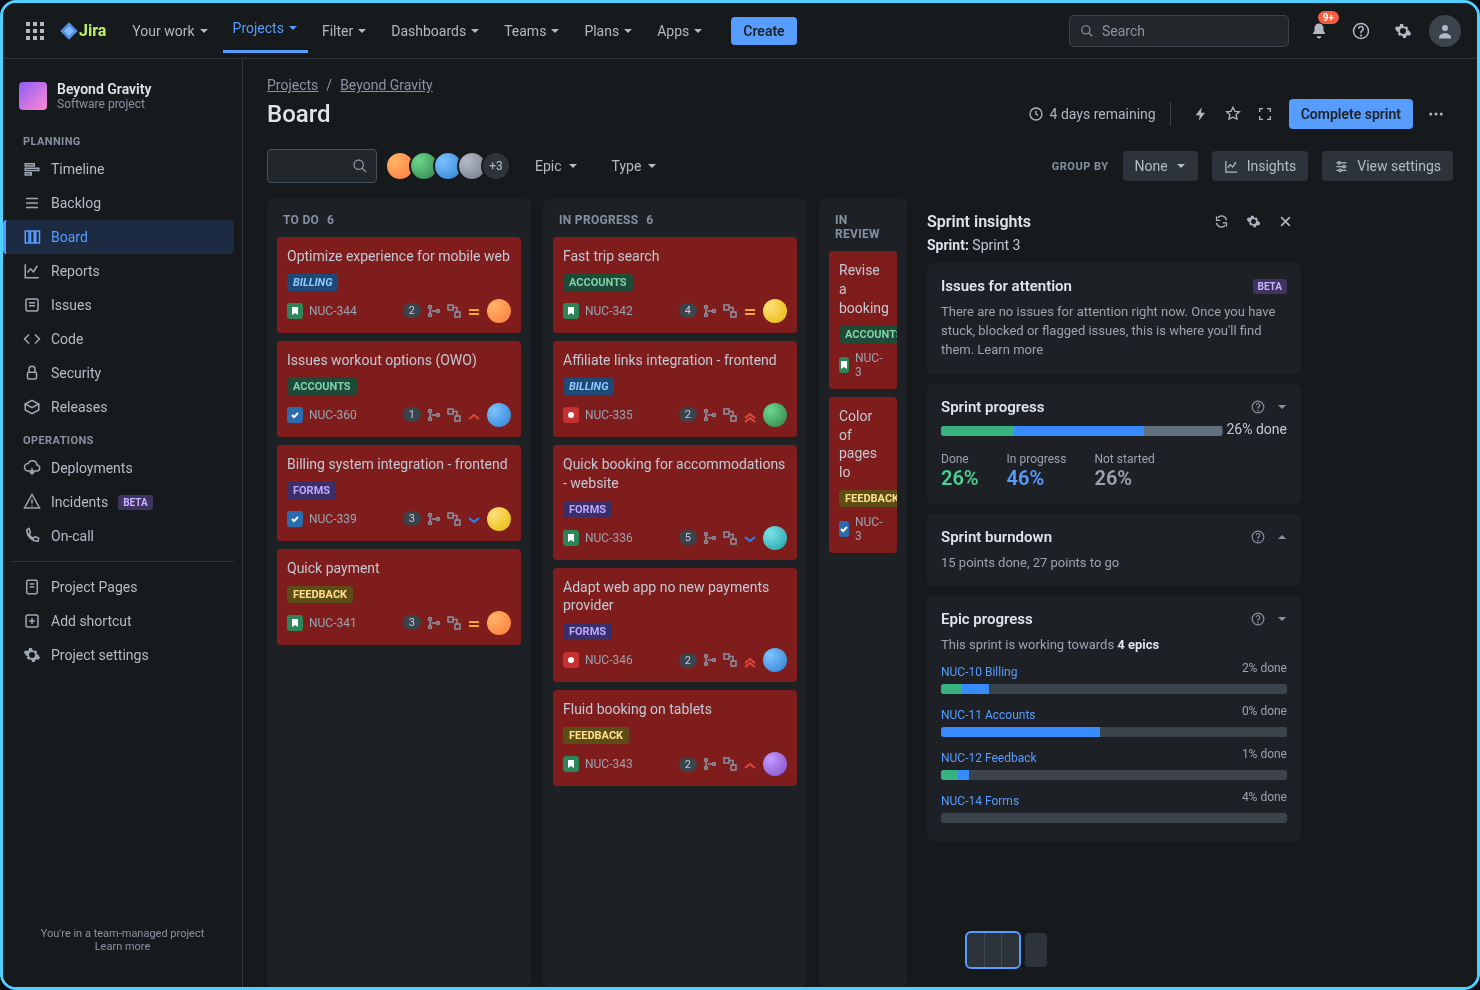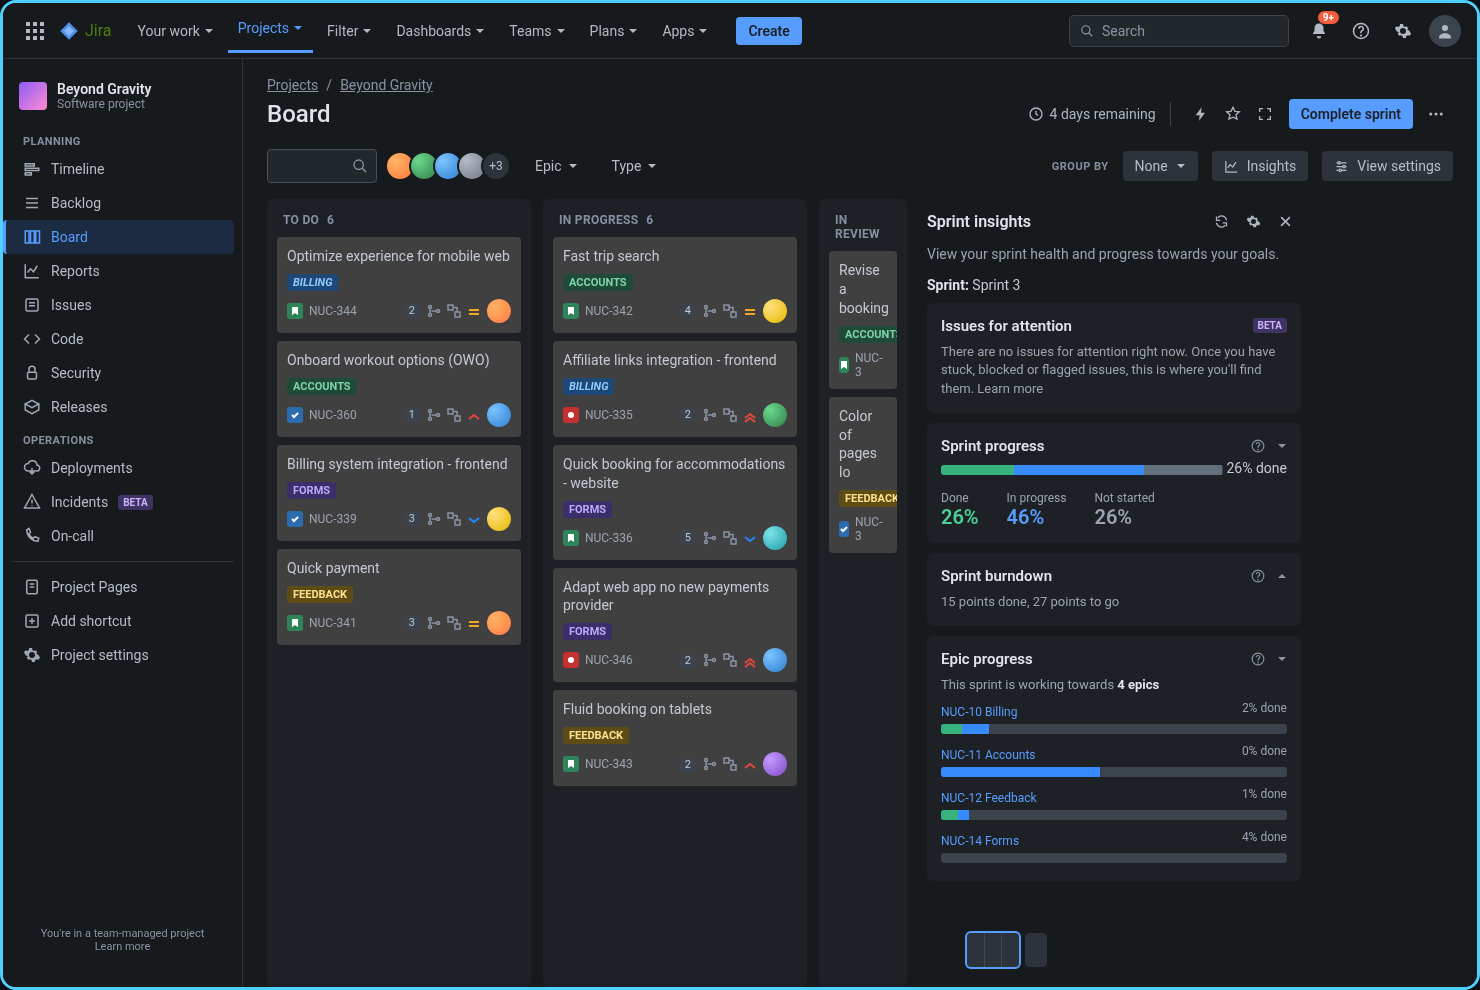--- a/index.html
+++ b/index.html
@@ -61,21 +61,21 @@
 .avatars .plus{ width:30px; height:30px; border-radius:50%; background:#2c333a; color:#b6bcc7; font-size:12px; display:flex; align-items:center; justify-content:center; margin-left:-6px; border:2px solid #161a1d;}
 .drop { color:#b6bcc7; font-size:14px; display:flex; align-items:center; gap:6px; padding:6px 10px; cursor:pointer; border-radius:4px;}
 .filters-row .grow{flex:1;}
 .grp-label { font-size:11px; font-weight:700; color:#8590a2; letter-spacing:0.5px; }
 .pill { background:#2c333a; padding:7px 12px; border-radius:4px; display:flex; align-items:center; gap:8px; color:#b6bcc7; font-size:14px; cursor:pointer; }
 
 
 .board-area { flex:1; display:flex; overflow:hidden; padding:0 0 0 24px; gap:12px; }
 .col { width:264px; flex-shrink:0; background:#1d2125; border-radius:6px; padding:10px; display:flex; flex-direction:column; gap:8px;}
 .col-head { font-size:12px; font-weight:700; color:#8590a2; letter-spacing:0.3px; padding:4px 6px 2px; display:flex; gap:8px;}
-.card { background:#404040; border-radius:4px; padding:10px; display:flex; flex-direction:column; gap:8px; cursor:pointer;}
+.card { background:#7f1d1d; border-radius:4px; padding:10px; display:flex; flex-direction:column; gap:8px; cursor:pointer;}
 .card .ct { color:#c3c9d4; font-size:14px; line-height:1.35; }
 .tag { font-size:11px; font-weight:700; padding:2px 6px; border-radius:3px; width:fit-content;}
 .tag.BILLING{background:#1e4976; color:#8fcaff;font-style:italic;}
 .tag.ACCOUNTS{background:#1f4a38; color:#7dd3a8;}
 .tag.FORMS{background:#3a2f69; color:#bda7ff;}
 .tag.FEEDBACK{background:#5d4c16; color:#ffe08a;}
 .card-foot { display:flex; align-items:center; gap:6px; }
 .issue-type { width:16px; height:16px; border-radius:3px; display:flex; align-items:center; justify-content:center;}
 .issue-type.story{background:#2f855a;}
 .issue-type.task{background:#2b6cb0;}
@@ -153,21 +153,21 @@
             <rect x="7" y="0" width="4" height="4"></rect>
             <rect x="14" y="0" width="4" height="4"></rect>
             <rect x="0" y="7" width="4" height="4"></rect>
             <rect x="7" y="7" width="4" height="4"></rect>
             <rect x="14" y="7" width="4" height="4"></rect>
             <rect x="0" y="14" width="4" height="4"></rect>
             <rect x="7" y="14" width="4" height="4"></rect>
             <rect x="14" y="14" width="4" height="4"></rect>
           </svg>
       </div>
-      <div style="display:flex;align-items:center;gap:6px;color:#4d7c0f;font-weight:400;cursor:pointer">
+      <div style="display:flex;align-items:center;color:#bef264;font-weight:700;cursor:pointer">
         <svg width="20" height="20" viewBox="0 0 32 32">
             <path fill="#579dff" d="M16 2 L30 16 L16 30 L2 16 Z" opacity="0.9"></path>
             <path fill="#85b8ff" d="M16 8 L24 16 L16 24 L8 16 Z"></path>
           </svg>
         <span>Jira</span>
       </div>
       <div class="nav-items" id="nav-items">
           <div class="nav-item">
             <span>Your work</span>
             <svg class="caret" viewBox="0 0 10 10" fill="currentColor">
@@ -539,21 +539,21 @@
                     <path d="M6 3.5h4v5"></path>
                   </svg>
                   <span class="priority"><svg viewBox="0 0 14 14">
                       <line x1="2" y1="5" x2="12" y2="5" stroke="#f5a623" stroke-width="2"></line>
                       <line x1="2" y1="9" x2="12" y2="9" stroke="#f5a623" stroke-width="2"></line>
                     </svg></span>
                   <span class="assignee orange"></span>
                 </div>
               </div>
               <div class="card">
-                <div class="ct">Onboard workout options (OWO)</div>
+                <div class="ct">Issues workout options (OWO)</div>
       <span class="tag ACCOUNTS">ACCOUNTS</span>
                 <div class="card-foot">
       <span class="issue-type task">
                     <svg viewBox="0 0 10 10" fill="none" stroke="#fff" stroke-width="2">
                       <path d="M2 5l2 2 4-4"></path>
                     </svg>
                   </span>
       <span class="issue-key">NUC-360</span>
       <span class="sp"></span>
                   <span class="count-badge">1</span>
@@ -835,21 +835,20 @@
                   <path d="M12 8a4 4 0 1 0 0 8 4 4 0 0 0 0-8zm9 4a9 9 0 0 1-.1 1.3l2 1.6-2 3.4-2.4-.8a8 8 0 0 1-2.2 1.3l-.4 2.5h-4l-.4-2.5a8 8 0 0 1-2.2-1.3l-2.4.8-2-3.4 2-1.6A9 9 0 0 1 3 12a9 9 0 0 1 .1-1.3l-2-1.6 2-3.4 2.4.8a8 8 0 0 1 2.2-1.3L8.1 2.7h4l.4 2.5a8 8 0 0 1 2.2 1.3l2.4-.8 2 3.4-2 1.6A9 9 0 0 1 21 12z"></path>
                 </svg>
               </div>
             <div class="tool-icon">
                 <svg width="15" height="15" viewBox="0 0 24 24" stroke="currentColor" stroke-width="2.5">
                   <line x1="5" y1="5" x2="19" y2="19"></line>
                   <line x1="19" y1="5" x2="5" y2="19"></line>
                 </svg>
               </div>
           </div>
-          <div class="ins-sub">View your sprint health and progress towards your goals.</div>
           <div class="ins-sprint"><b>Sprint:</b> <span>Sprint 3</span></div>
 
           <div class="panel">
             <div class="p-title-row">
               <div class="p-title">Issues for attention</div>
               <span class="beta">BETA</span>
             </div>
             <div class="p-body">There are no issues for attention right now. Once you have stuck, blocked or flagged issues, this is where you'll find them. Learn more</div>
           </div>
 

